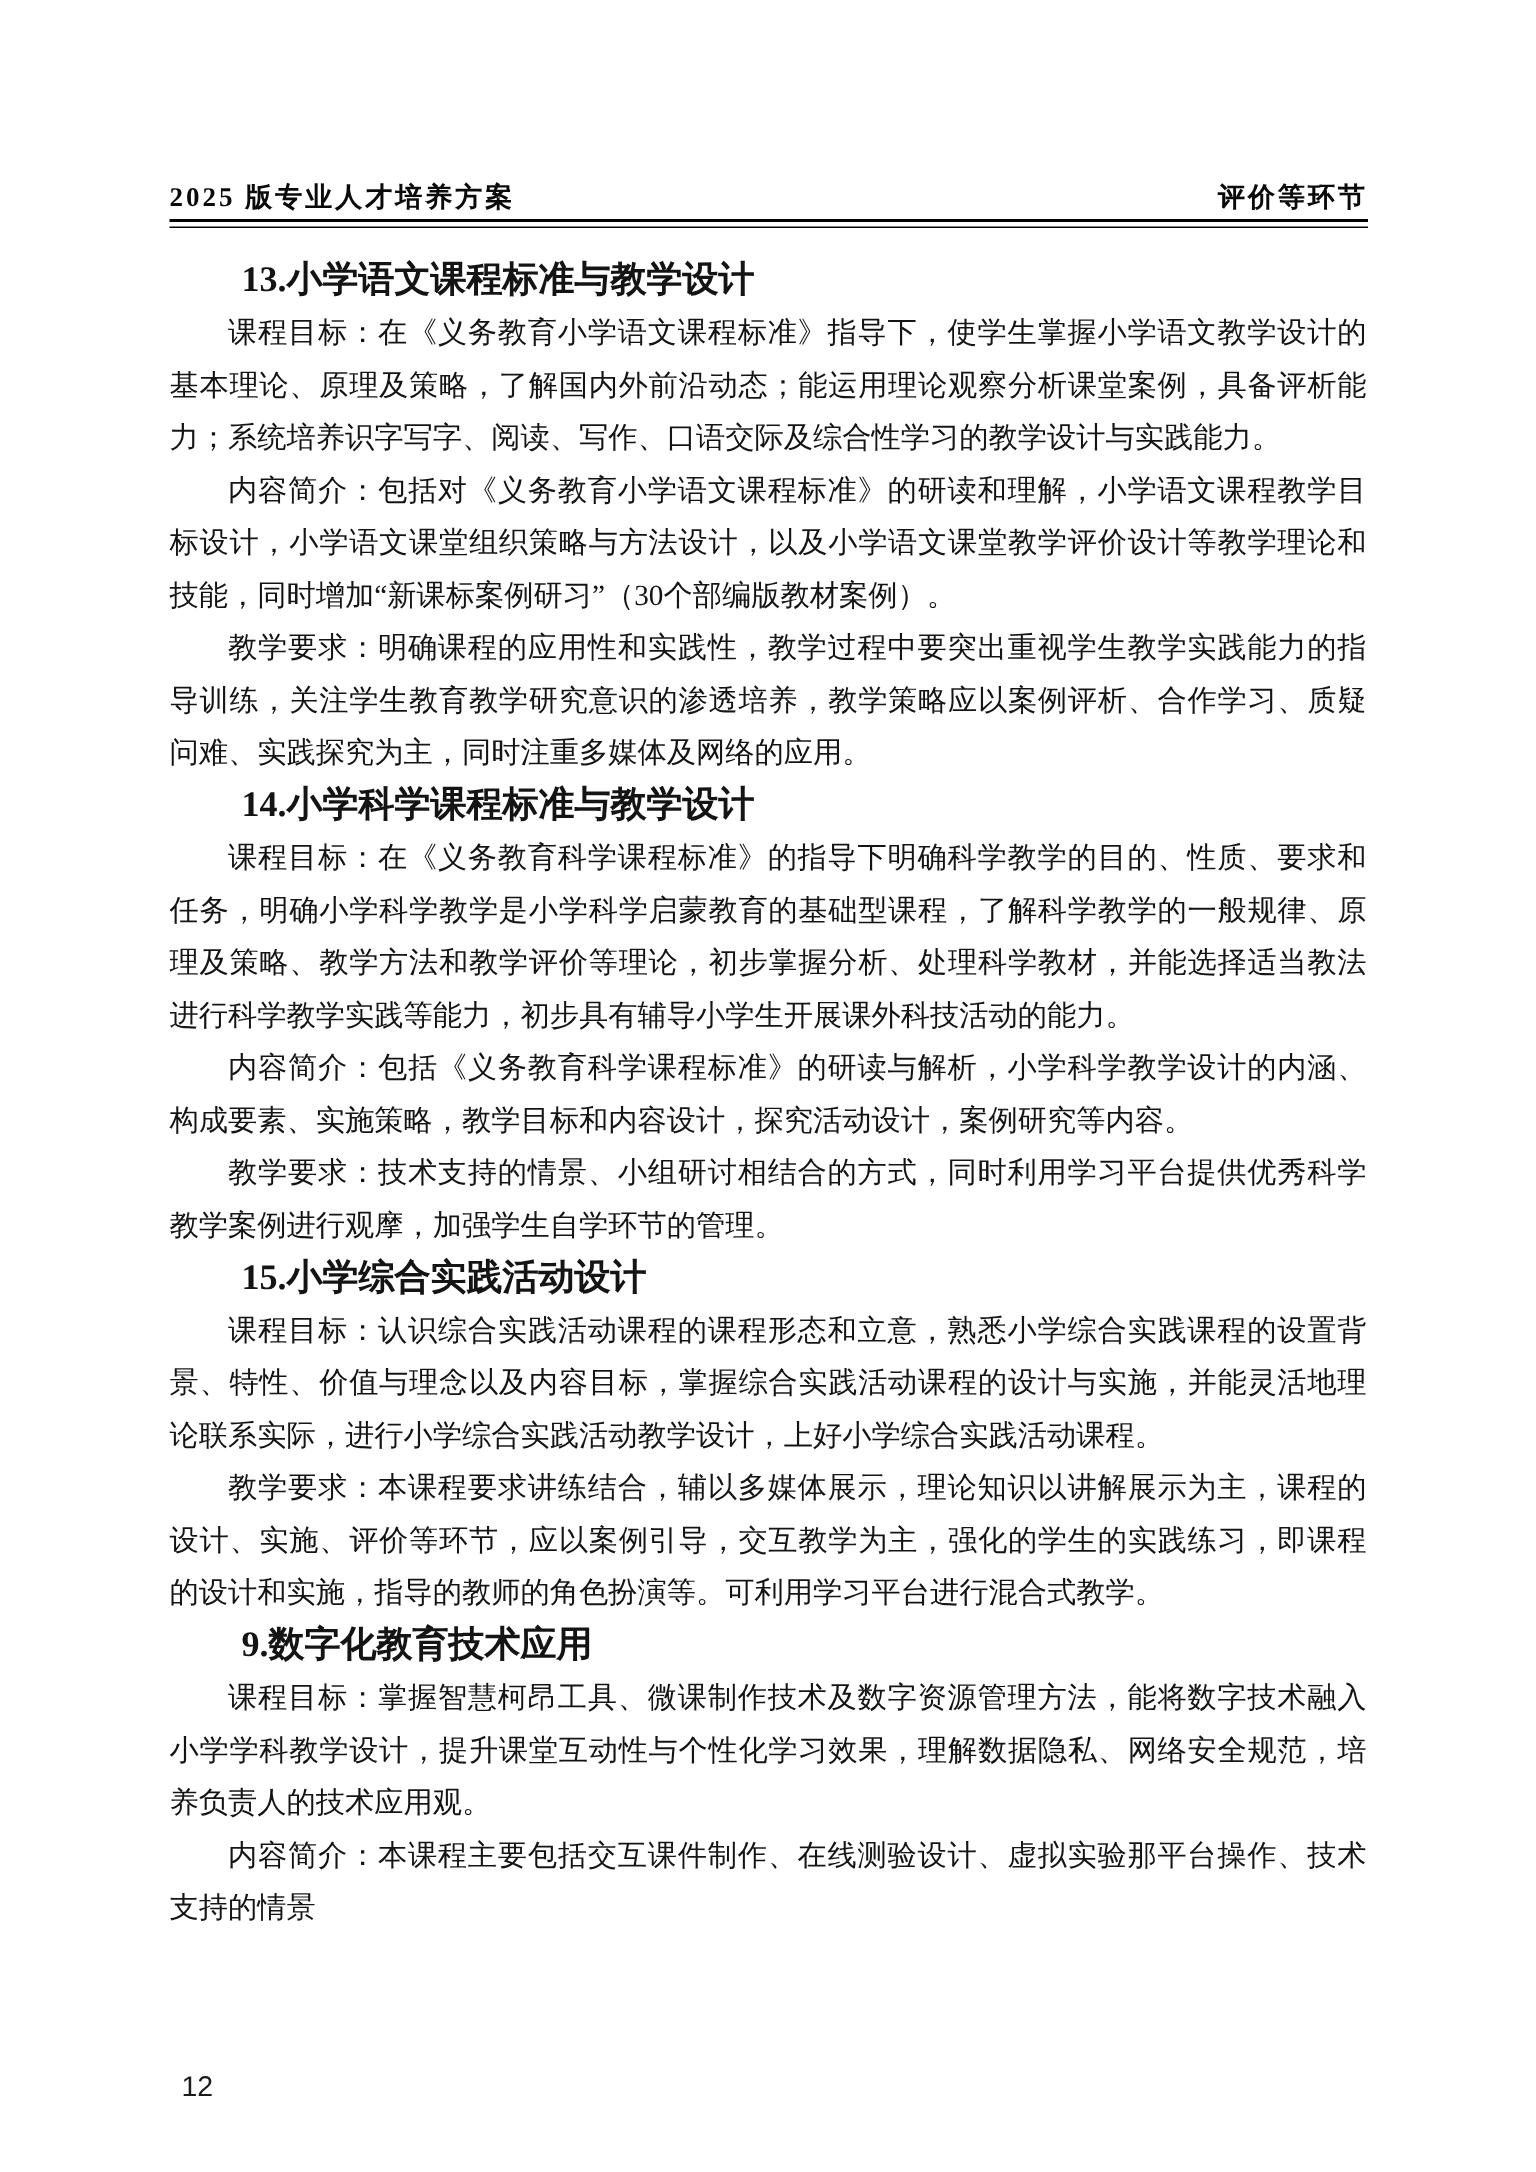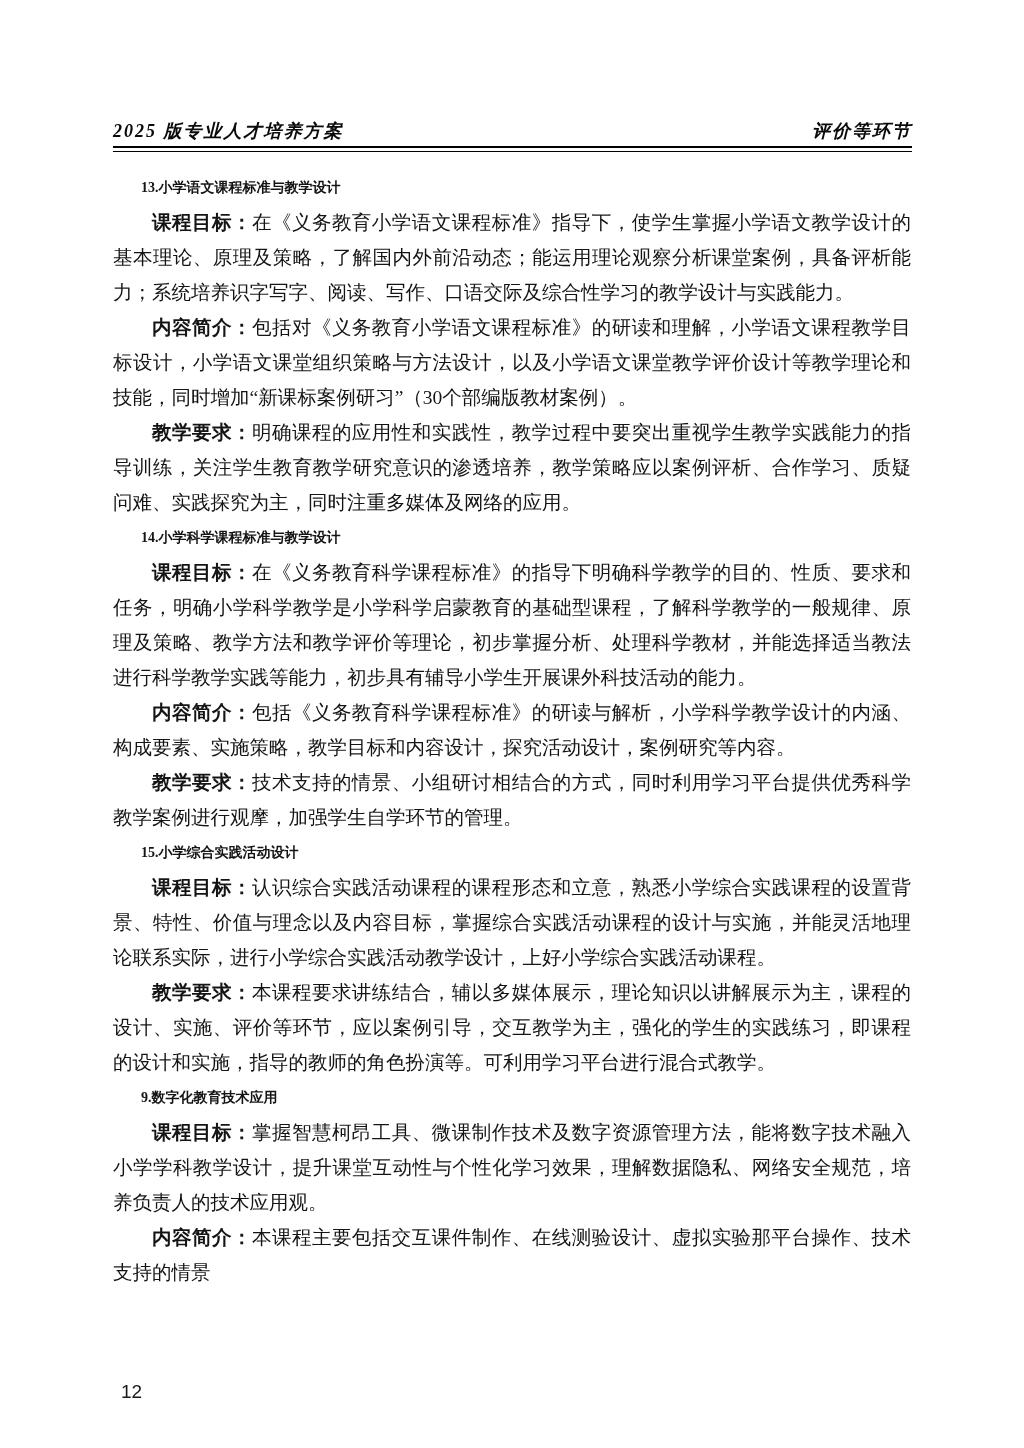--- a/index.html
+++ b/index.html
@@ -24,21 +24,20 @@
     left: 113px;
     right: 112px;
     top: 119px;
   }
   .header-row {
     display: flex;
     justify-content: space-between;
     align-items: flex-end;
     font-size: 18px;
     font-weight: bold;
-    font-style: italic;
     letter-spacing: 2px;
     color: #0a0a0a;
   }
   .header-rule {
     margin-top: 3px;
     height: 3px;
     border-top: 2.5px solid #000;
     border-bottom: 1.5px solid #000;
   }
   .doc-content {
@@ -48,28 +47,28 @@
     top: 170px;
     font-size: 19.5px;
     line-height: 35px;
     text-align: justify;
     color: #141414;
   }
   .section-heading {
     margin: 0;
     text-indent: 2em;
     font-weight: bold;
-    font-size: 14px;
+    font-size: 24px;
   }
   .para {
     margin: 0;
     text-indent: 2em;
   }
   .para .label {
-    font-weight: bold;
+    font-weight: normal;
   }
   .page-number {
     position: absolute;
     left: 121px;
     top: 1381px;
     font-family: "Liberation Sans", "DejaVu Sans", sans-serif;
     font-size: 19px;
     color: #1a1a1a;
   }
 </style>

